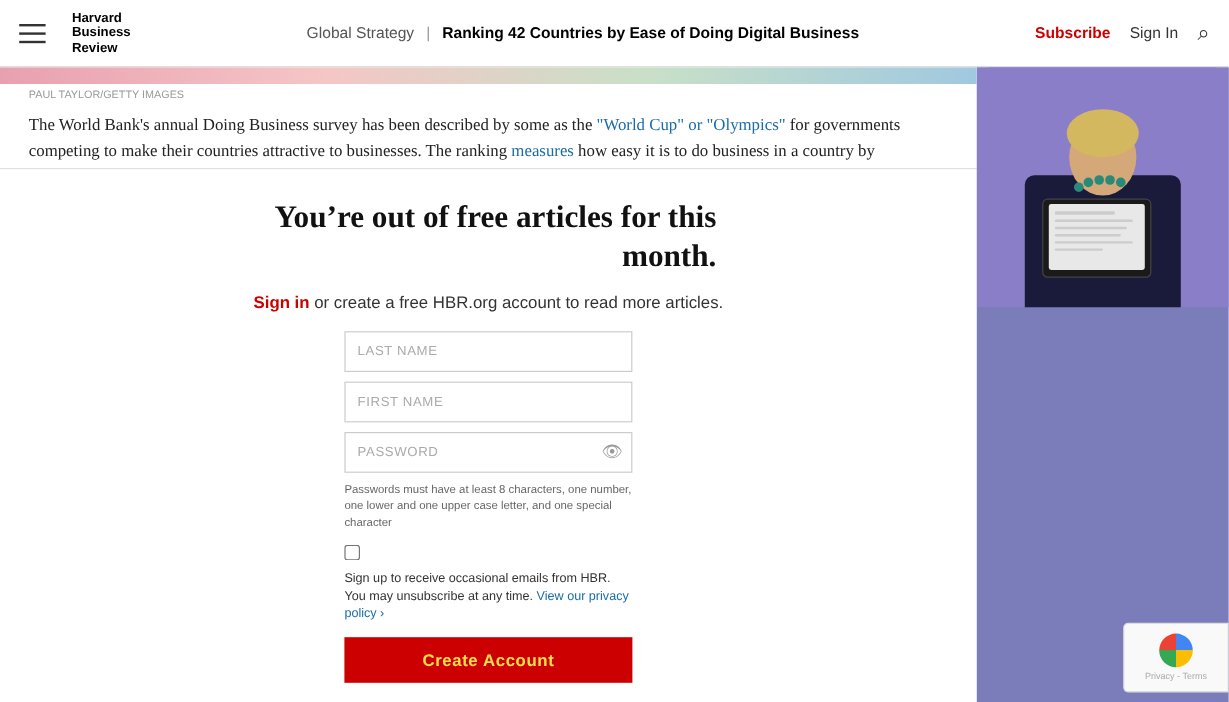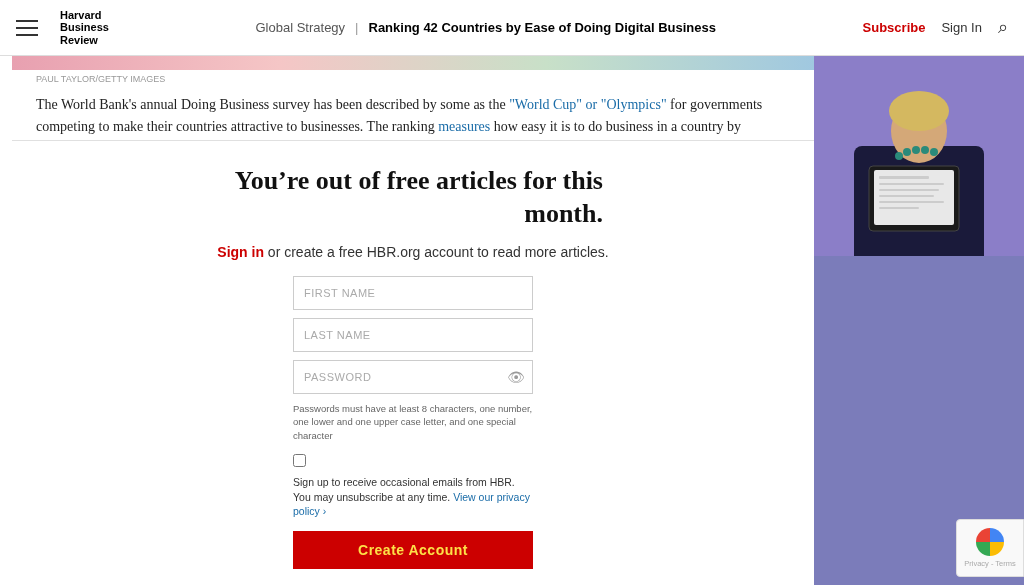--- a/index.html
+++ b/index.html
@@ -250,21 +250,21 @@
       align-items: center;
       justify-content: center;
       position: relative;
     }
 
     
     .recaptcha-badge {
       position: absolute;
       bottom: 8px;
       right: 0;
-      width: 68px;
+      width: 88px;
       height: 58px;
       background: #f9f9f9;
       border: 1px solid #ddd;
       border-radius: 4px 0 0 4px;
       display: flex;
       flex-direction: column;
       align-items: center;
       justify-content: center;
       font-family: Arial, sans-serif;
       font-size: 8px;
@@ -283,21 +283,20 @@
       text-align: center;
       line-height: 1.3;
     }
 
     
     .left-content {
       flex: 1;
       display: flex;
       flex-direction: column;
       overflow: hidden;
-      padding-left: 12px;
     }
   </style>
 </head>
 <body>
 
 <header class="header">
   <div class="header-menu-icon">
     <span></span>
     <span></span>
     <span></span>
@@ -331,22 +330,22 @@
       </div>
     </div>
 
     <div class="paywall-section">
       <div class="paywall-title">You’re out of free articles for this month.</div>
       <div class="paywall-subtitle">
         <span class="signin-red">Sign in</span><span> or create a free HBR.org account to read more articles.</span>
       </div>
 
       <div class="form-section">
+        <input class="form-input" type="text" placeholder="LAST NAME" style="">
         <input class="form-input" type="text" placeholder="FIRST NAME" style="">
-        <input class="form-input" type="text" placeholder="LAST NAME" style="">
         <div class="password-wrapper">
           <input class="form-input" type="password" placeholder="PASSWORD" style="">
           <span class="password-eye">👁</span>
         </div>
         <div class="password-hint">Passwords must have at least 8 characters, one number, one lower and one upper case letter, and one special character</div>
         <div class="checkbox-row">
           <input type="checkbox" style="">
           <span class="checkbox-label">
             <span>Sign up to receive occasional emails from HBR. You may unsubscribe at any time.</span> <a>View our privacy policy ›</a>
           </span>

